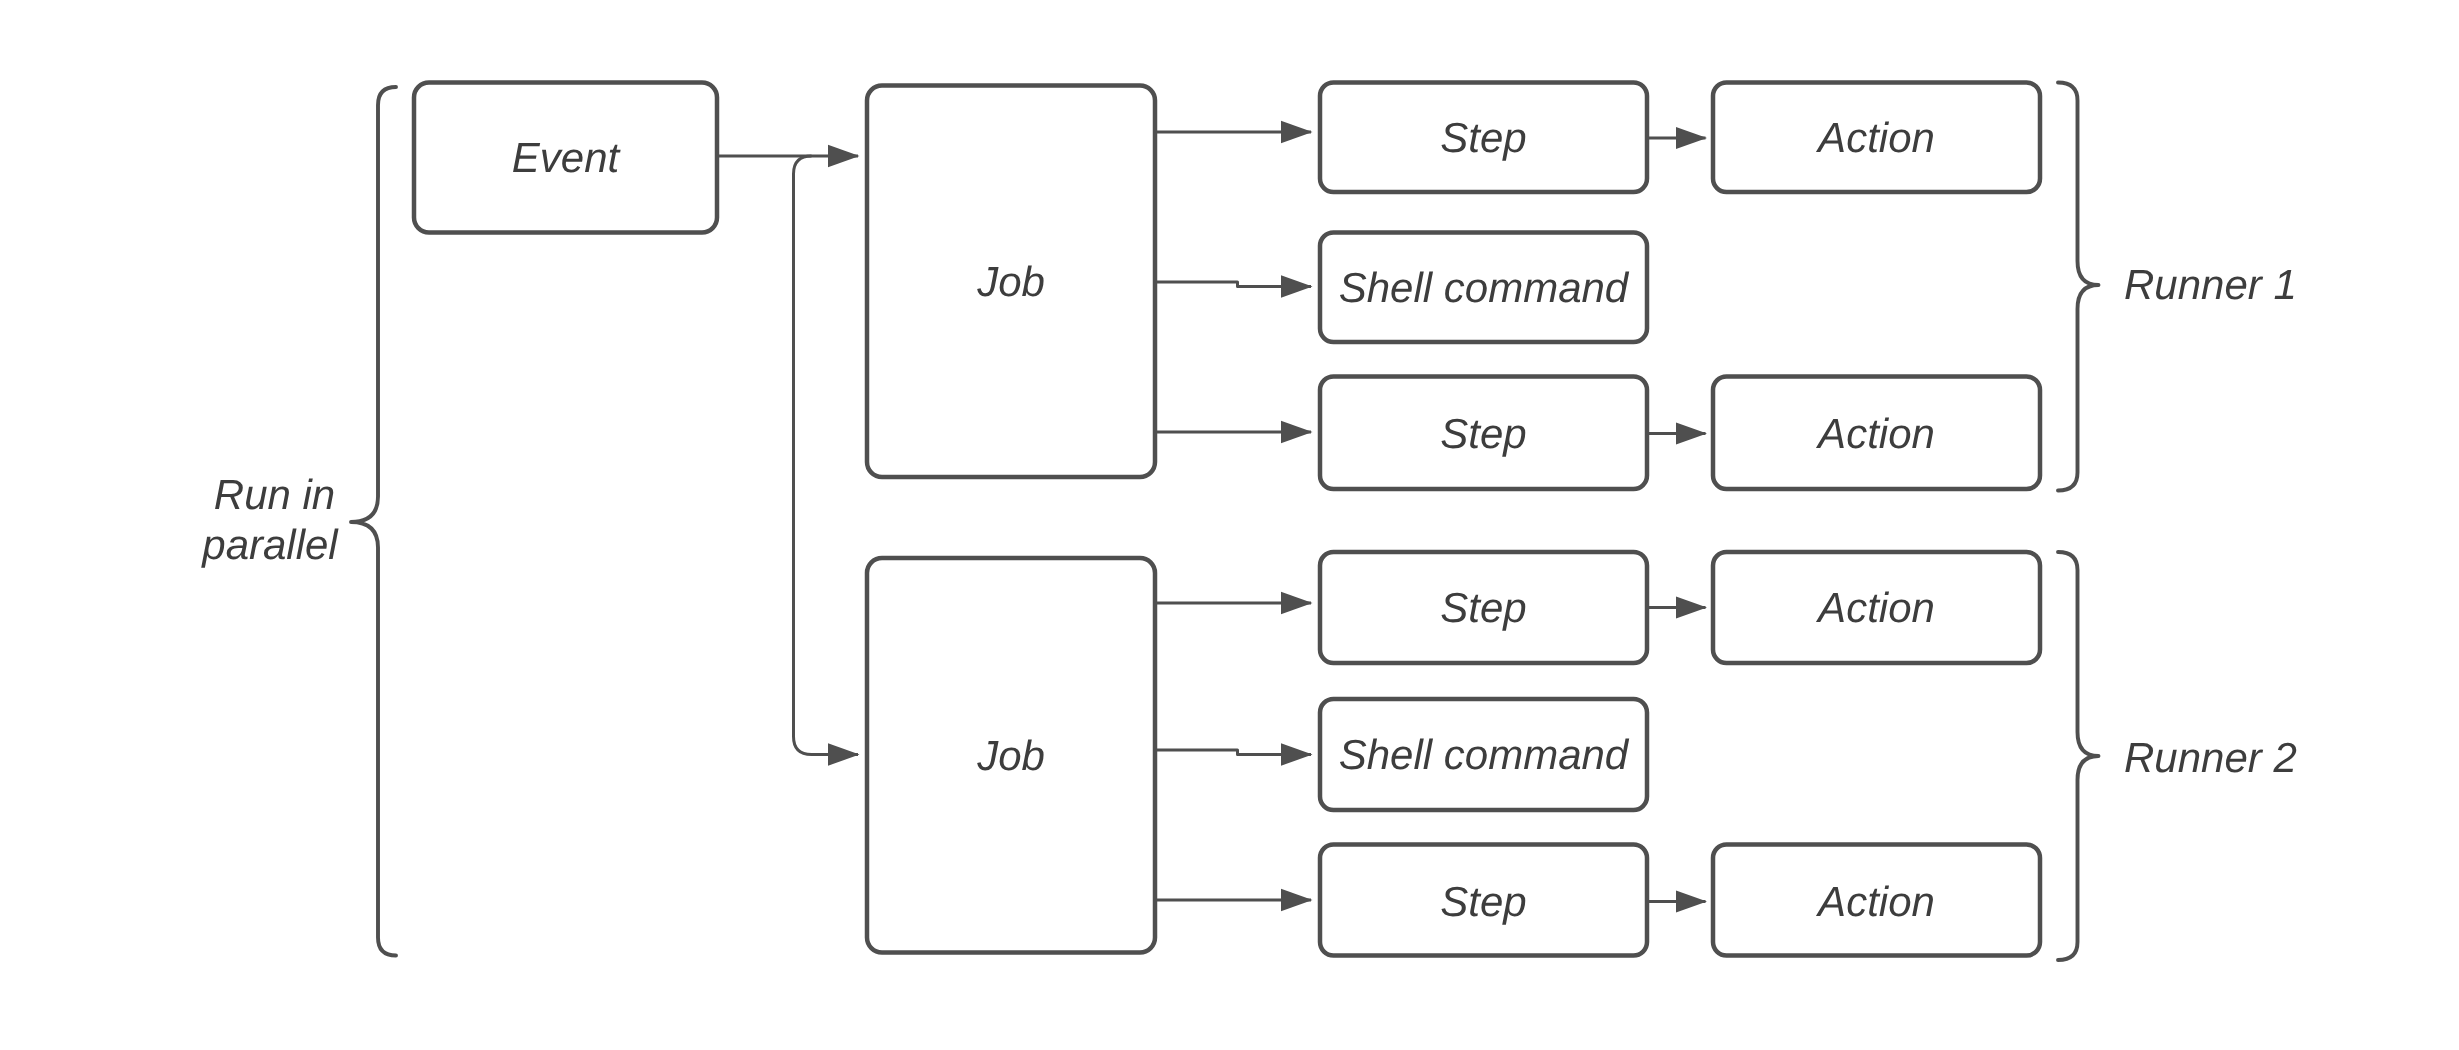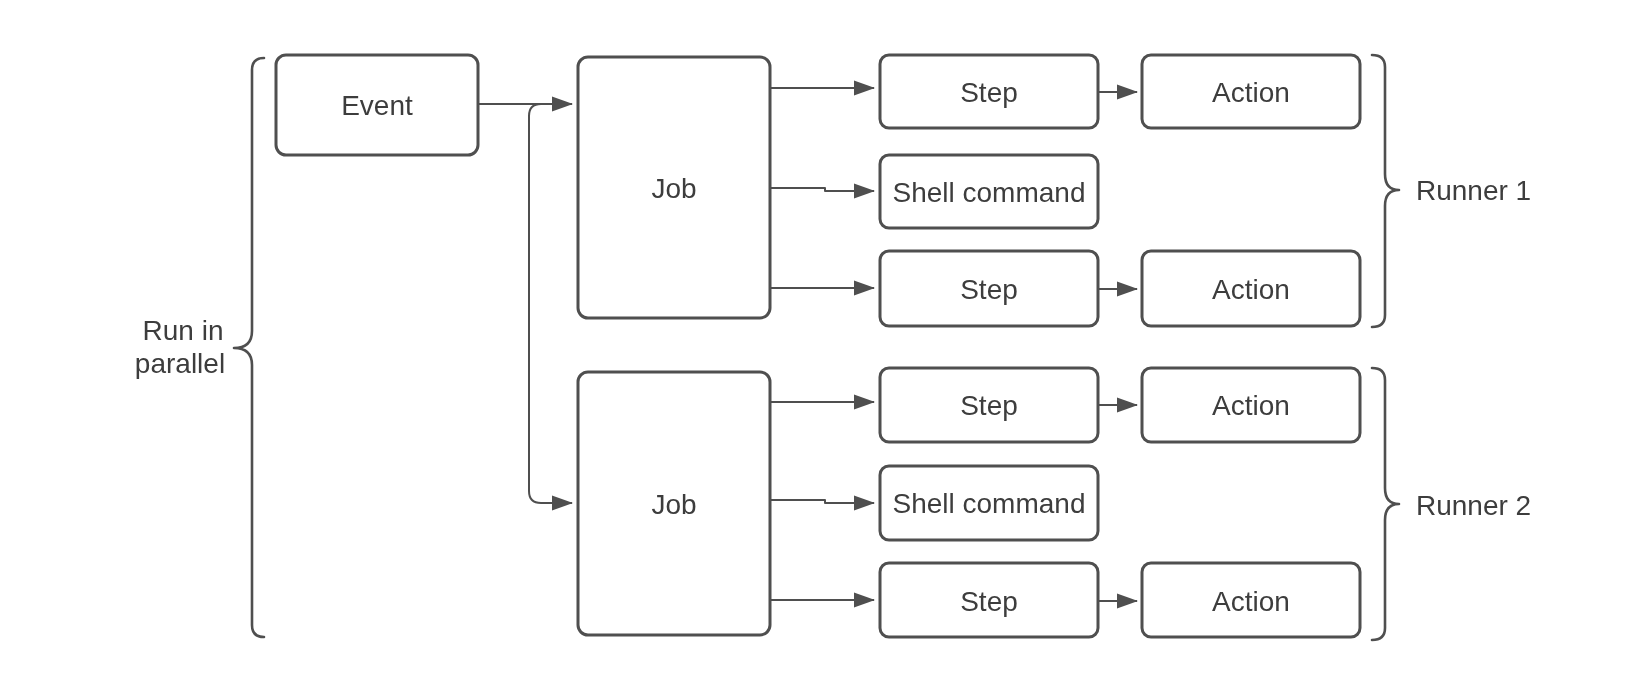--- a/index.html
+++ b/index.html
@@ -6,20 +6,21 @@
     margin: 0;
     padding: 0;
     background: var(--background, #ffffff);
   }
   .canvas {
     position: relative;
     width: 1581px;
     height: 700px;
     background: var(--background, #ffffff);
     overflow: hidden;
+    font-style: italic;
   }
   svg {
     display: block;
   }
   svg text {
     font-family: "Liberation Sans", "DejaVu Sans", sans-serif;
     font-size: 28px;
     fill: var(--text, #3d3d3d);
   }
   .node {

